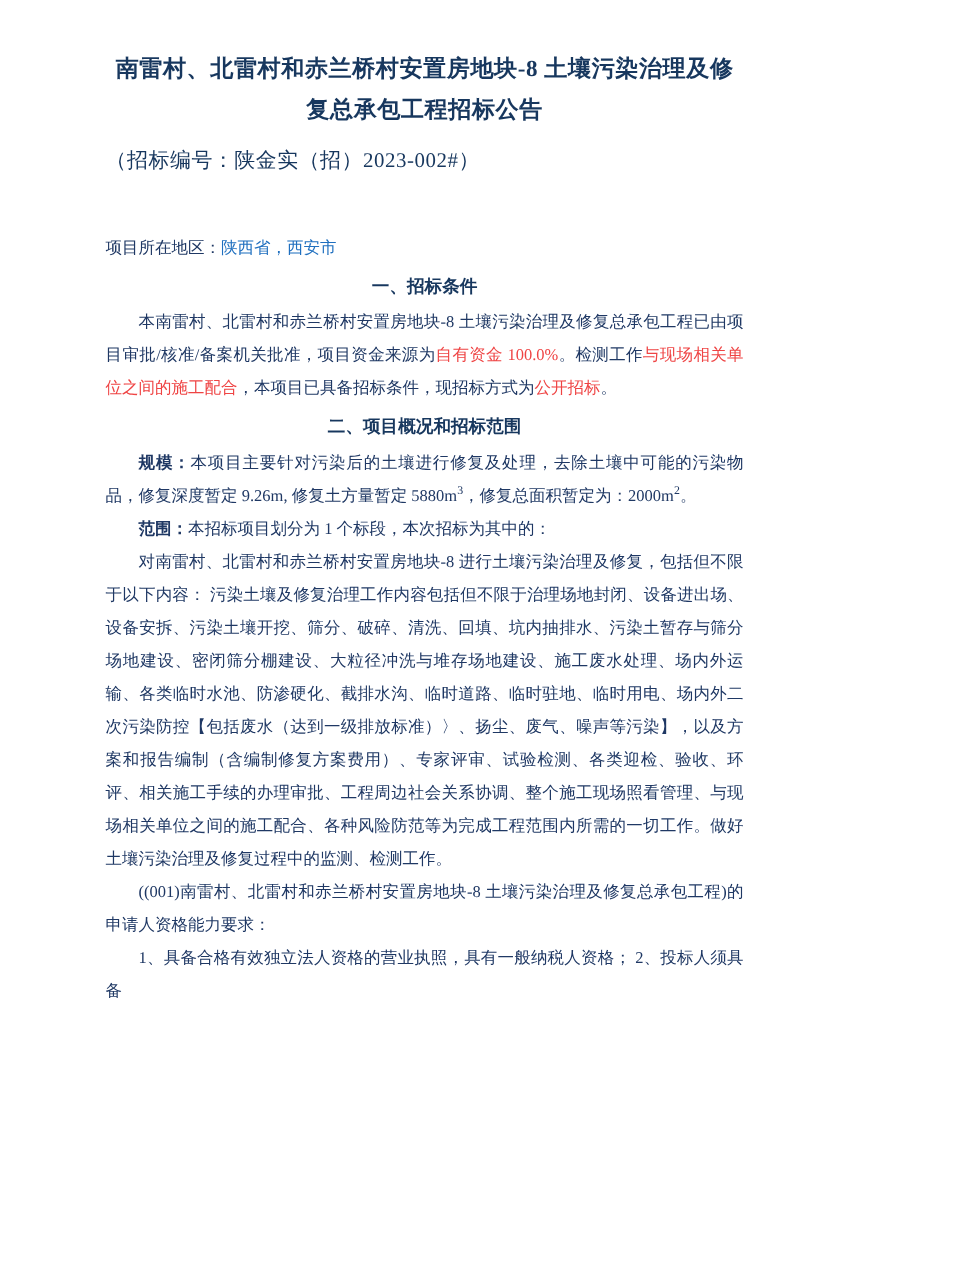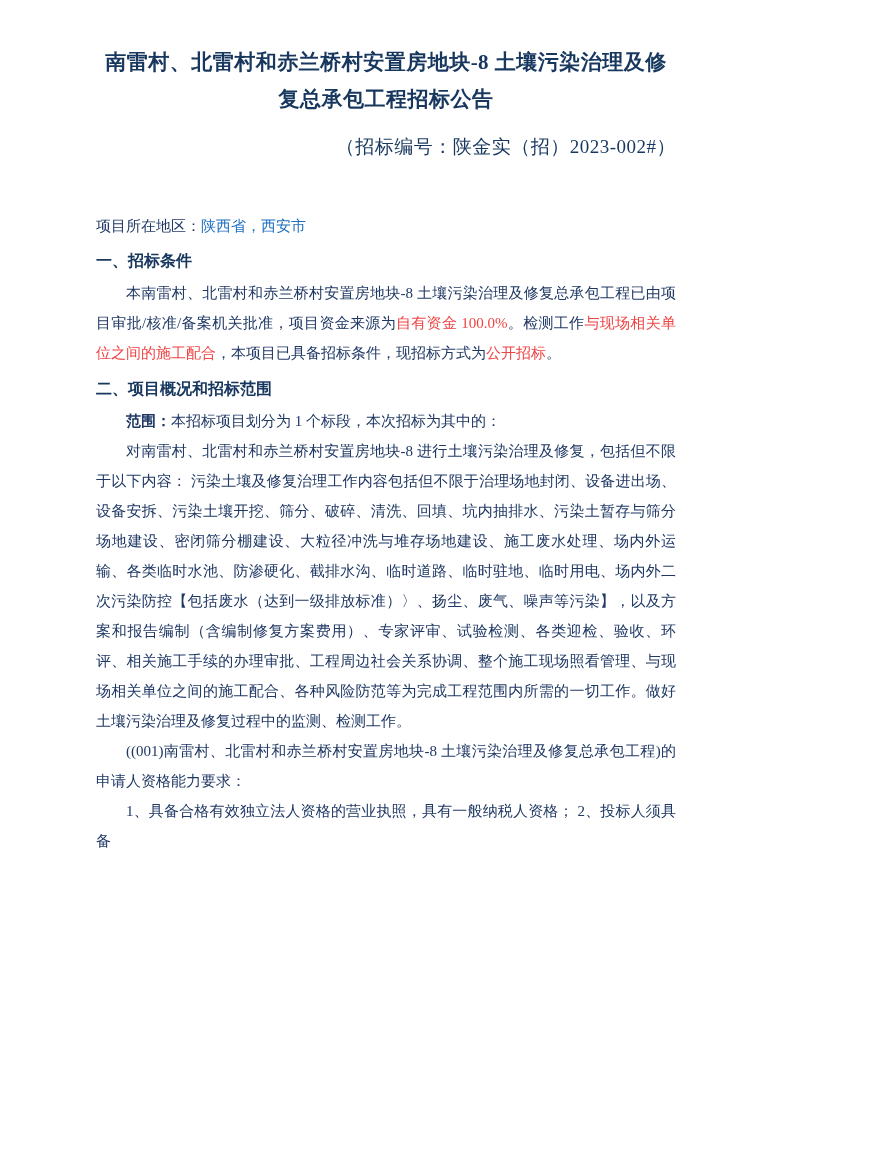--- a/index.html
+++ b/index.html
@@ -26,21 +26,21 @@
     font-size: 21px;
     font-weight: bold;
     text-align: center;
     line-height: 1.75;
     color: #17375e;
     letter-spacing: 0.5px;
     margin: 0 0 6px 0;
   }
   .doc-subtitle {
     font-size: 19px;
-    text-align: right;
+    text-align: left;
     color: #17375e;
     line-height: 1.6;
     margin: 14px 0 0 0;
     letter-spacing: 0.5px;
   }
   .spacer-lg { height: 44px; }
   .meta-line {
     font-size: 15px;
     color: #1f3864;
     line-height: 1.9;
@@ -48,20 +48,21 @@
     font-family: Liberation Serif, serif;
   }
   .meta-line .label { color: #1f3864; }
   .meta-line .value { color: #1f6fbf; }
   .section-head {
     font-size: 16px;
     font-weight: bold;
     color: #17375e;
     line-height: 2.1;
     margin-top: 4px;
+    text-align: center;
   }
   p.body {
     font-size: 15px;
     line-height: 2.0;
     text-align: justify;
     margin: 0;
     color: #1f3864;
     text-justify: inter-ideograph;
   }
   p.indent { text-indent: 2em; }
@@ -81,19 +82,20 @@
   <div class="spacer-lg"></div>
 
   <div class="meta-line">
     <span class="label">项目所在地区：</span><span class="value">陕西省，西安市</span>
   </div>
 
   <div id="sections">
       <div class="section-head">一、招标条件</div>
       <p class="body indent"><span>本南雷村、北雷村和赤兰桥村安置房地块-8 土壤污染治理及修复总承包工程已由项目审批/核准/备案机关批准，项目资金来源为</span><span class="hl">自有资金 100.0%</span><span>。检测工作</span><span class="hl">与现场相关单位之间的施工配合</span><span>，本项目已具备招标条件，现招标方式为</span><span class="hl">公开招标</span><span>。</span></p>
       <div class="section-head">二、项目概况和招标范围</div>
+      <p class="body indent"><span class="bold">规模：</span><span>本项目主要针对污染后的土壤进行修复及处理，去除土壤中可能的污染物品，修复深度暂定 9.26m, 修复土方量暂定 5880m</span><span class="sup">3</span><span>，修复总面积暂定为：2000m</span><span class="sup">2</span><span>。</span></p>
       <p class="body indent"><span class="bold">范围：</span><span>本招标项目划分为 1 个标段，本次招标为其中的：</span></p>
       <p class="body indent"><span>对南雷村、北雷村和赤兰桥村安置房地块-8 进行土壤污染治理及修复，包括但不限于以下内容：  污染土壤及修复治理工作内容包括但不限于治理场地封闭、设备进出场、设备安拆、污染土壤开挖、筛分、破碎、清洗、回填、坑内抽排水、污染土暂存与筛分场地建设、密闭筛分棚建设、大粒径冲洗与堆存场地建设、施工废水处理、场内外运输、各类临时水池、防渗硬化、截排水沟、临时道路、临时驻地、临时用电、场内外二次污染防控【包括废水（达到一级排放标准）〉、扬尘、废气、噪声等污染】，以及方案和报告编制（含编制修复方案费用）、专家评审、试验检测、各类迎检、验收、环评、相关施工手续的办理审批、工程周边社会关系协调、整个施工现场照看管理、与现场相关单位之间的施工配合、各种风险防范等为完成工程范围内所需的一切工作。做好土壤污染治理及修复过程中的监测、检测工作。</span></p>
       <p class="body indent"><span>((001)南雷村、北雷村和赤兰桥村安置房地块-8 土壤污染治理及修复总承包工程)的申请人资格能力要求：</span></p>
       <p class="body indent"><span>1、具备合格有效独立法人资格的营业执照，具有一般纳税人资格；  2、投标人须具备</span></p>
     </div>
 
 </div>
 
 </body></html>

